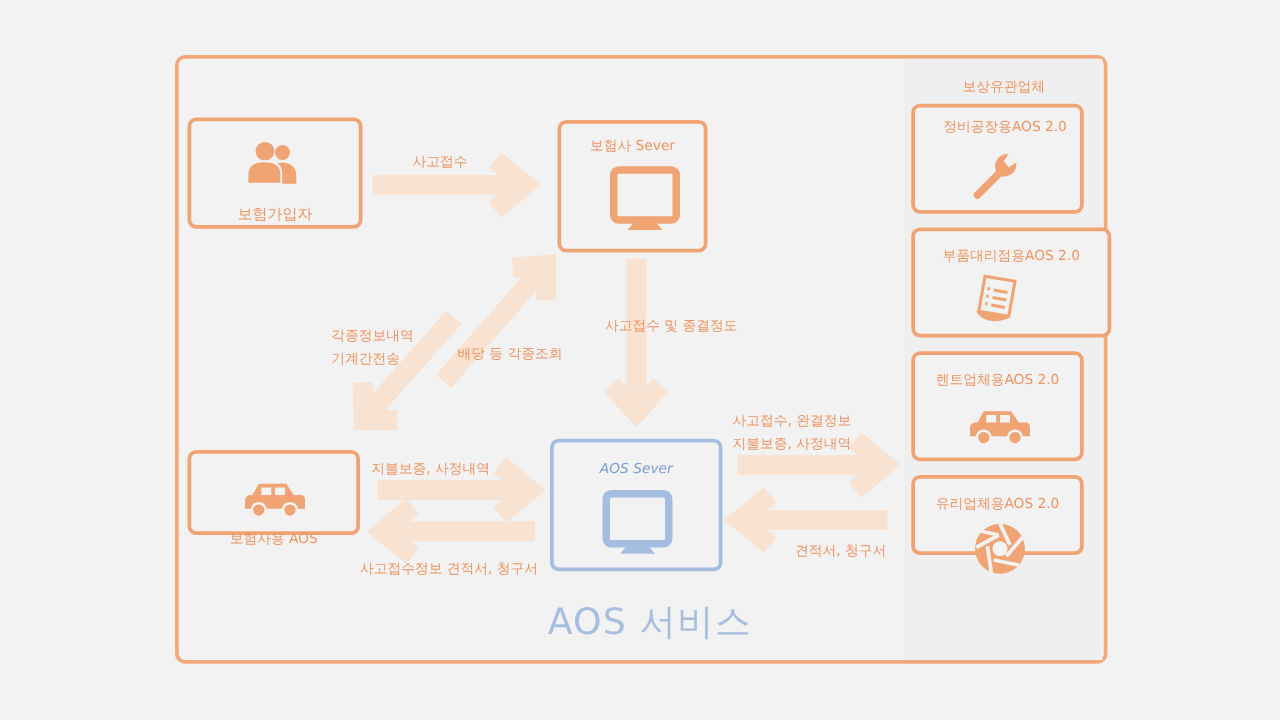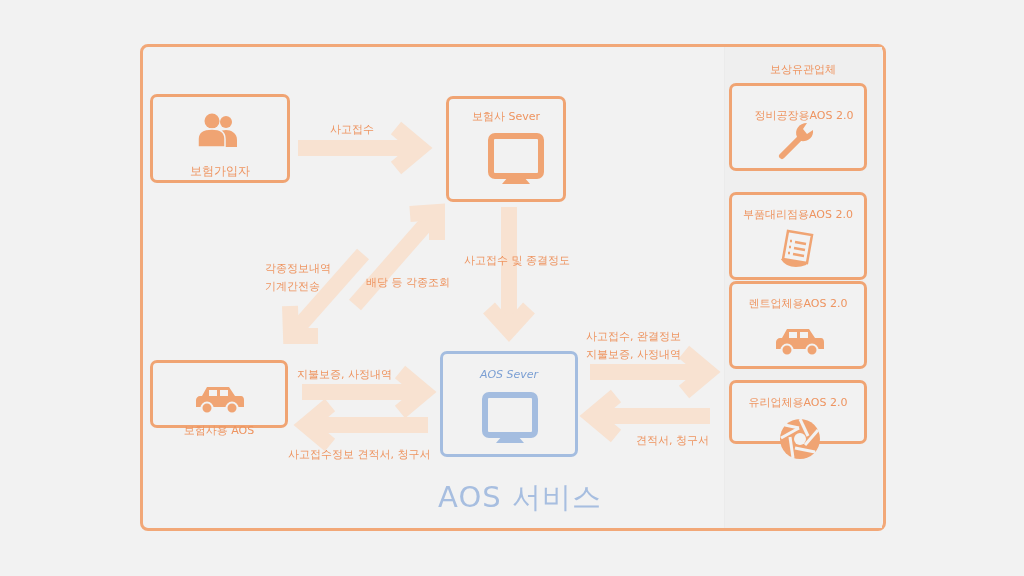--- a/index.html
+++ b/index.html
@@ -72,21 +72,21 @@
   <svg style="left:39px;top:34px;width:56px;height:55px" viewBox="0 0 56 55">
     <rect x="3" y="3" width="50" height="40" rx="4" fill="none" stroke="#f0a473" stroke-width="6"></rect>
     <path d="M20 44 H36 L42 51 H14 Z" fill="#f0a473"></path>
   </svg>
 </div>
 
 <div class="lbl" style="left:330px;top:122px;">사고접수</div>
 <div class="lbl" style="left:265px;top:261px;">각종정보내역</div>
 <div class="lbl" style="left:265px;top:279px;">기계간전송</div>
 <div class="lbl" style="left:366px;top:275px;">배당 등 각종조회</div>
-<div class="lbl" style="left:464px;top:253px;">사고접수 및 종결정도</div>
+<div class="lbl" style="left:484px;top:253px;">사고접수 및 종결정도</div>
 
 <div class="box" style="left:150px;top:360px;width:138px;height:68px;">
   <svg style="left:42px;top:22px;width:50px;height:30px" viewBox="0 0 50 30">
     <g fill="#f0a473">
       <path d="M12 2 H34 L40 11 H46 C48 11 49 13 49 15 V22 H1 V15 C1 13 3 11 5 11 H7 Z"></path>
       <rect x="14" y="5" width="8" height="6" fill="#f2f2f2"></rect>
       <rect x="25" y="5" width="8" height="6" fill="#f2f2f2"></rect>
       <circle cx="12" cy="23" r="5.5" stroke="#f2f2f2" stroke-width="2"></circle>
       <circle cx="37" cy="23" r="5.5" stroke="#f2f2f2" stroke-width="2"></circle>
     </g>
@@ -107,28 +107,28 @@
 
 <div class="lbl" style="left:586px;top:329px;">사고접수, 완결정보</div>
 <div class="lbl" style="left:586px;top:347px;">지불보증, 사정내역</div>
 <div class="lbl" style="left:636px;top:433px;">견적서, 청구서</div>
 
 <div class="title">AOS 서비스</div>
 
 <div class="lbl" style="left:724px;top:62px;width:158px;text-align:center;color:#ee9460;">보상유관업체</div>
 
 <div class="box" style="left:729px;top:83px;width:138px;height:88px;">
-  <div class="lbl center" style="top:22px;margin-left:12px;">정비공장용AOS 2.0</div>
+  <div class="lbl center" style="top:8px;margin-left:12px;">정비공장용AOS 2.0</div>
   <svg style="left:46px;top:34px;width:40px;height:40px" viewBox="0 0 40 40">
     <path d="M4 36 L21 19" stroke="#f0a473" stroke-width="6" stroke-linecap="round"></path>
     <path d="M19 17 C16 10 21 3 29 3 L25 9 L29 14 L35 10 C36 18 29 22 23 21 Z" fill="#f0a473"></path>
   </svg>
 </div>
 
-<div class="box" style="left:729px;top:192px;width:138px;height:88px;padding-left:24px;">
+<div class="box" style="left:729px;top:182px;width:160px;height:88px;padding-left:24px;">
   <div class="lbl center" style="top:12px;">부품대리점용AOS 2.0</div>
   <svg style="left:48px;top:34px;width:36px;height:40px" viewBox="0 0 36 40">
     <path d="M8 2 L32 6 L27 34 L3 30 Z" fill="none" stroke="#f0a473" stroke-width="2.5"></path>
     <path d="M1 30 C5 38 16 40 26 36 L27 34 L3 30 Z" fill="#f0a473"></path>
     <g stroke="#f0a473" stroke-width="2.5">
       <line x1="10" y1="12" x2="12" y2="12"></line>
         <line x1="15" y1="13" x2="26" y2="15"></line>
       <line x1="9" y1="18" x2="11" y2="18"></line>
         <line x1="14" y1="19" x2="25" y2="21"></line>
       <line x1="8" y1="24" x2="10" y2="24"></line>

